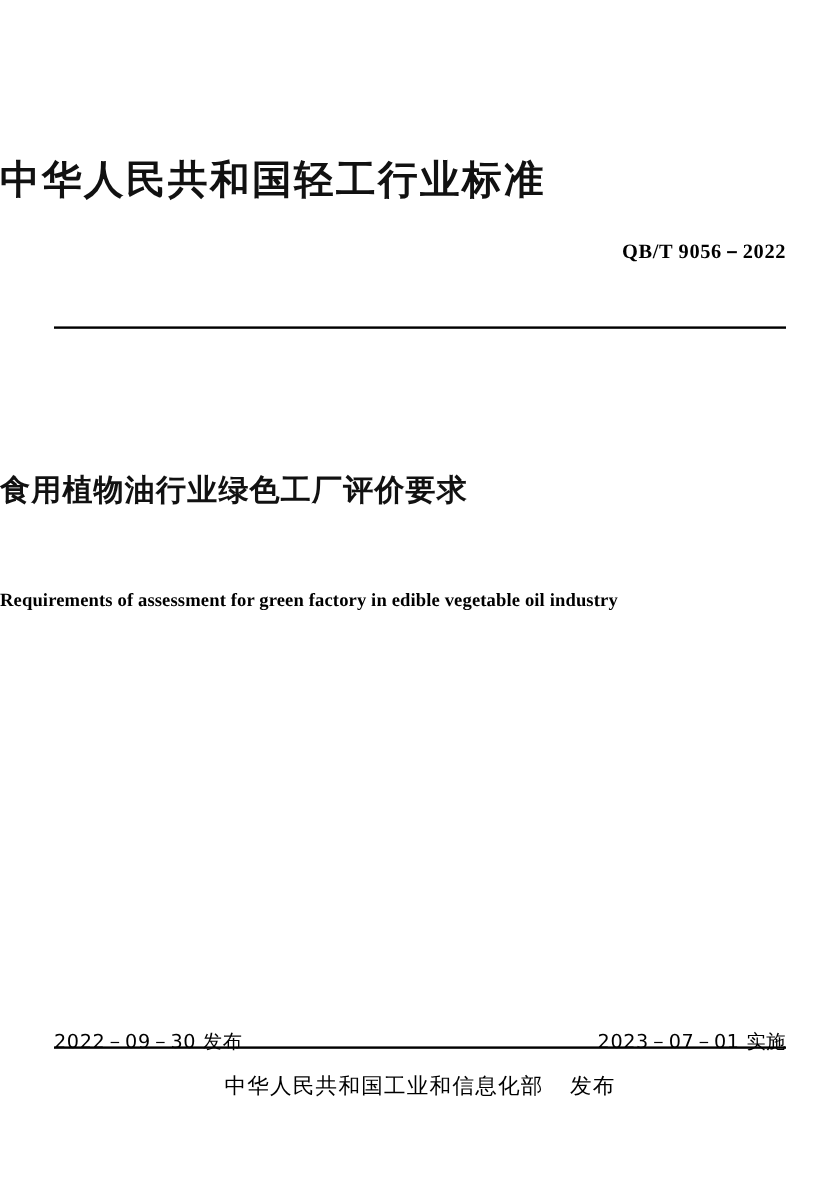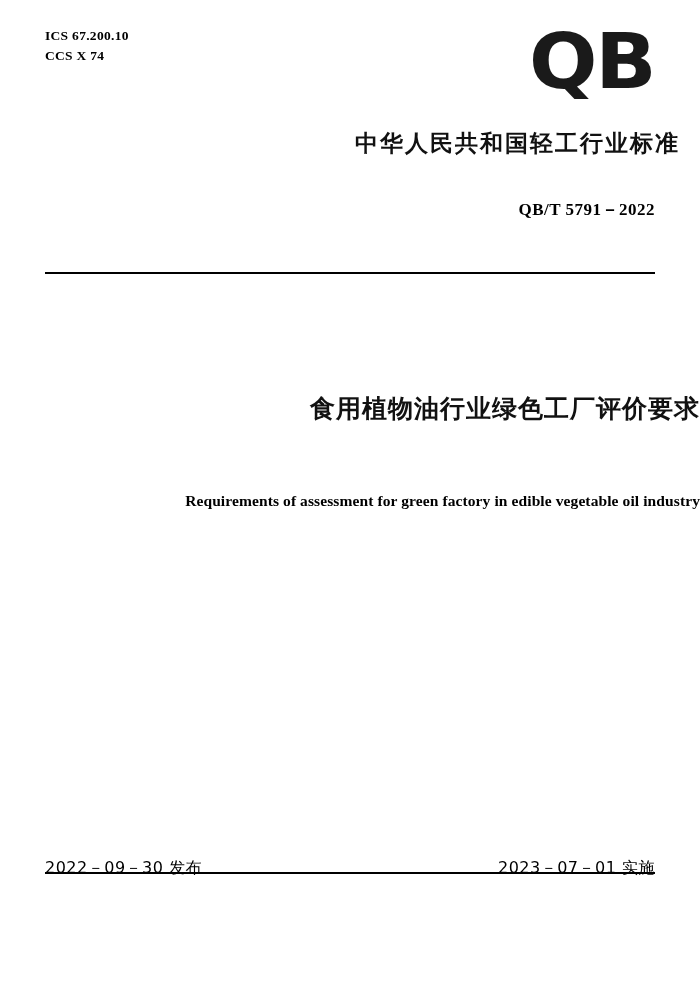--- a/index.html
+++ b/index.html
@@ -59,24 +59,24 @@
     transform: scaleX(1.06);
     transform-origin: right top;
   }
 
   
   .nat-title {
     position: absolute;
     left: 0;
     top: 128px;
     width: 680px;
-    text-align: right;
+    text-align: left;
     font-family: "DejaVu Sans", sans-serif;
     font-weight: bold;
-    font-size: 23px;
+    font-size: 33px;
     letter-spacing: 2px;
     color: #111;
   }
 
   
   .std-no {
     position: absolute;
     right: 45px;
     top: 198px;
     font-family: "Liberation Serif", serif;
@@ -103,33 +103,33 @@
     height: 2px;
     background: #000;
   }
 
   
   .doc-title-cn {
     position: absolute;
     left: 0;
     top: 392px;
     width: 700px;
-    text-align: right;
+    text-align: left;
     font-family: "DejaVu Sans", sans-serif;
     font-weight: bold;
     font-size: 25px;
     letter-spacing: 1px;
     color: #111;
   }
   .doc-title-en {
     position: absolute;
     left: 0;
     top: 492px;
     width: 700px;
-    text-align: right;
+    text-align: left;
     font-family: "Liberation Serif", serif;
     font-weight: bold;
     font-size: 15.5px;
     letter-spacing: 0.1px;
     color: #000;
   }
 
   
   .date-row {
     position: absolute;
@@ -159,38 +159,34 @@
     letter-spacing: 1px;
     color: #000;
   }
   .issuer .gap { display: inline-block; width: 22px; }
 </style>
 </head>
 <body>
 
 <div class="page">
 
-  <div class="header">
-    <div class="ics-block">
-      <div class="ics-line">ICS 67.200.10</div>
-      <div class="ics-line">CCS X 74</div>
-    </div>
-    <div class="qb-logo">QB</div>
-  </div>
 
   <div class="nat-title">中华人民共和国轻工行业标准</div>
 
-  <div class="std-no">QB/T 5791－2022</div>
+  <div class="std-no">QB/T 9056－2022</div>
 
   <div class="rule-top"></div>
 
   <div class="doc-title-cn">食用植物油行业绿色工厂评价要求</div>
   <div class="doc-title-en">Requirements of assessment for green factory in edible vegetable oil industry</div>
 
   <div class="date-row">
     <div class="date-cell">2022－09－30 发布</div>
     <div class="date-cell">2023－07－01 实施</div>
   </div>
 
   <div class="rule-bottom"></div>
 
+  <div class="issuer">
+    <span>中华人民共和国工业和信息化部</span><span class="gap"></span><span>发布</span>
+  </div>
 
 </div>
 
 </body></html>

